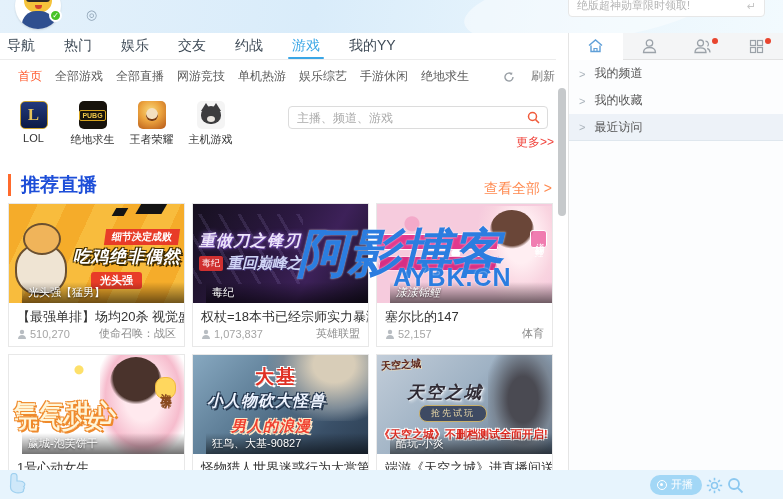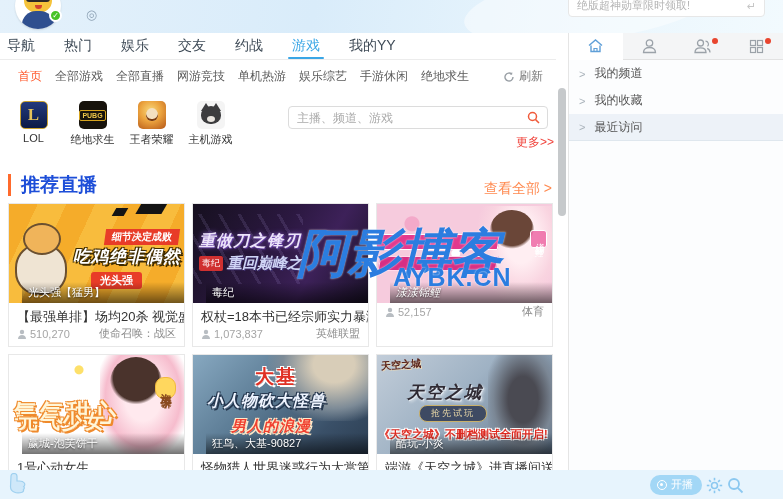--- a/index.html
+++ b/index.html
@@ -34,21 +34,21 @@
   .navrow .nav-item { font-size:14px; color:#3f4b57; cursor:pointer; position:relative; height:26px; line-height:24px; }
   .navrow .nav-item.active { color:#3aa6e6; }
   .navrow .nav-item.active::after { content:""; position:absolute; left:-4px; right:-4px; bottom:0; height:2px;
     background:#3aa6e6; border-radius:1px; }
 
   
   .subnav { position:absolute; left:0; top:63px; width:556px; height:26px; display:flex; align-items:center;
     padding-left:18px; gap:13px; }
   .subnav .sub-item { font-size:12px; color:#5b5b5b; cursor:pointer; }
   .subnav .sub-item.active { color:#ff5a2e; }
-  .refresh { position:absolute; left:503px; top:68px; display:flex; align-items:center; gap:4px;
+  .refresh { position:absolute; left:503px; top:68px; display:flex; align-items:center; gap:16px;
     font-size:12px; color:#777; cursor:pointer; }
 
   
   .games { position:absolute; left:4px; top:101px; display:flex; }
   .game { width:59px; display:flex; flex-direction:column; align-items:center; cursor:pointer; }
   .gicon { width:28px; height:28px; border-radius:5px; position:relative; overflow:hidden; }
   .gicon.lol { background:linear-gradient(#223a7d,#0c1a46); border:1px solid #c8a12e;
     color:#e6c35a; font-weight:bold; font-size:17px; text-align:center; line-height:26px;
     font-family:"Liberation Serif",serif; }
   .gicon.pubg { background:#17130c; display:flex; align-items:center; justify-content:center; }
@@ -351,20 +351,21 @@
 
     <div class="card">
       <div class="thumb thumb-3">
         <div class="girl"></div>
         <div class="hair"></div>
         <div class="bar1"></div>
         <div class="bar2"></div>
         <div class="t3-vbadge">漾漾锦鲤</div>
         <div class="streamer">漾漾锦鲤</div>
       </div>
+      <div class="card-title">塞尔比的147</div>
       <div class="card-foot">
         <span class="viewers">
           <svg width="10" height="10" viewBox="0 0 10 10">
               <circle cx="5" cy="3" r="2.2" fill="#b8bdc2"></circle>
               <path d="M1 10c0-2.4 1.8-4 4-4s4 1.6 4 4z" fill="#b8bdc2"></path>
             </svg>
           <span>52,157</span>
         </span>
         <span class="category">体育</span>
       </div>

